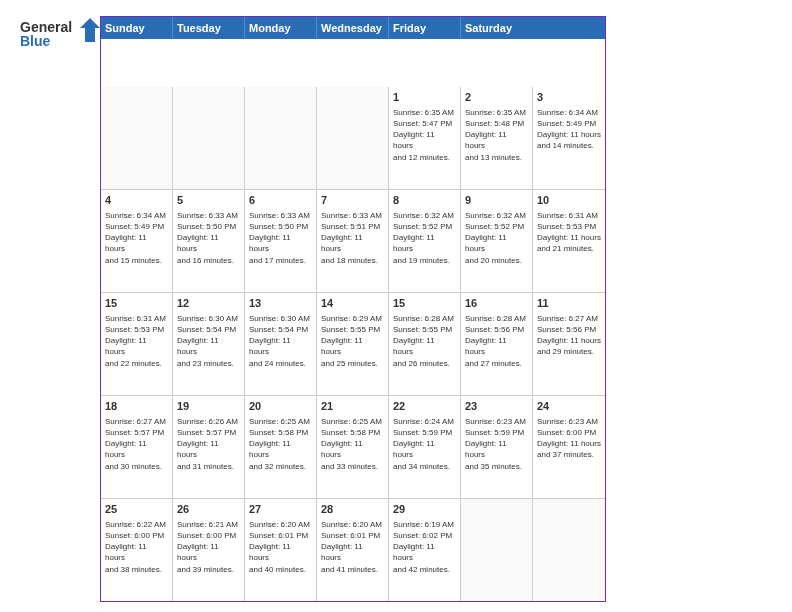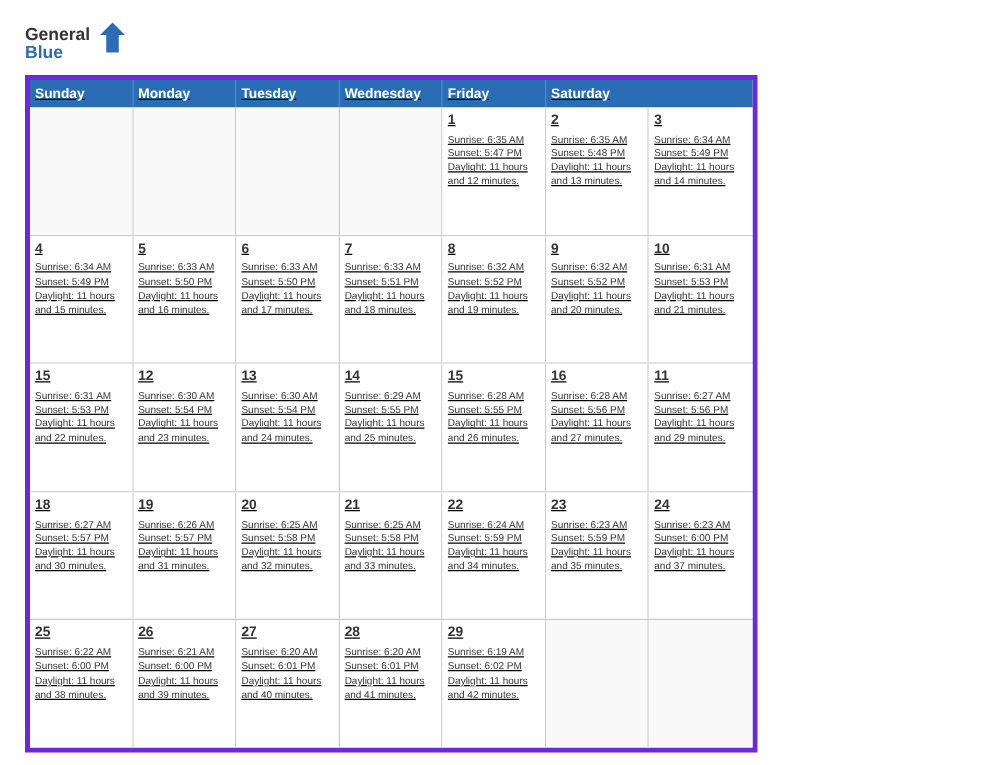--- a/index.html
+++ b/index.html
@@ -8,22 +8,21 @@
       background: #fff;
       width: 792px;
       height: 612px;
       overflow: hidden;
     }
     .page {
       width: 626px;
       height: 612px;
       padding: 16px 20px 10px 20px;
       display: flex;
-      flex-direction: column;
-      text-decoration: underline;
+      flex-direction: row;
     }
     .header {
       display: flex;
       justify-content: space-between;
       align-items: flex-start;
       margin-bottom: 8px;
     }
     .logo {
       display: flex;
       align-items: center;
@@ -39,21 +38,22 @@
       line-height: 1.1;
     }
     .sub-title {
       font-size: 14px;
       color: #555;
     }
     .calendar {
       flex: 1;
       display: flex;
       flex-direction: column;
-      border: 4px solid #6d28d9;
+      border: 1px solid #6d28d9;
+      gap: 48px;
     }
     .cal-header {
       display: grid;
       grid-template-columns: repeat(7, 1fr);
       background: #2a6db5;
     }
     .cal-header-cell {
       color: #fff;
       font-size: 11px;
       font-weight: bold;
@@ -111,22 +111,22 @@
   </div>
     <div class="title-block">
       <div class="main-title"></div>
       <div class="sub-title"></div>
     </div>
   </div>
 
   <div class="calendar">
     <div class="cal-header">
     <div class="cal-header-cell">Sunday</div>
+        <div class="cal-header-cell">Tuesday</div>
         <div class="cal-header-cell">Monday</div>
-        <div class="cal-header-cell">Tuesday</div>
         <div class="cal-header-cell">Wednesday</div>
         <div class="cal-header-cell">Friday</div>
         <div class="cal-header-cell">Saturday</div>
       </div>
     <div class="cal-body">
     <div class="cal-row">
           <div class="cal-cell empty"></div>
           <div class="cal-cell empty"></div>
           <div class="cal-cell empty"></div>
           <div class="cal-cell empty"></div>

